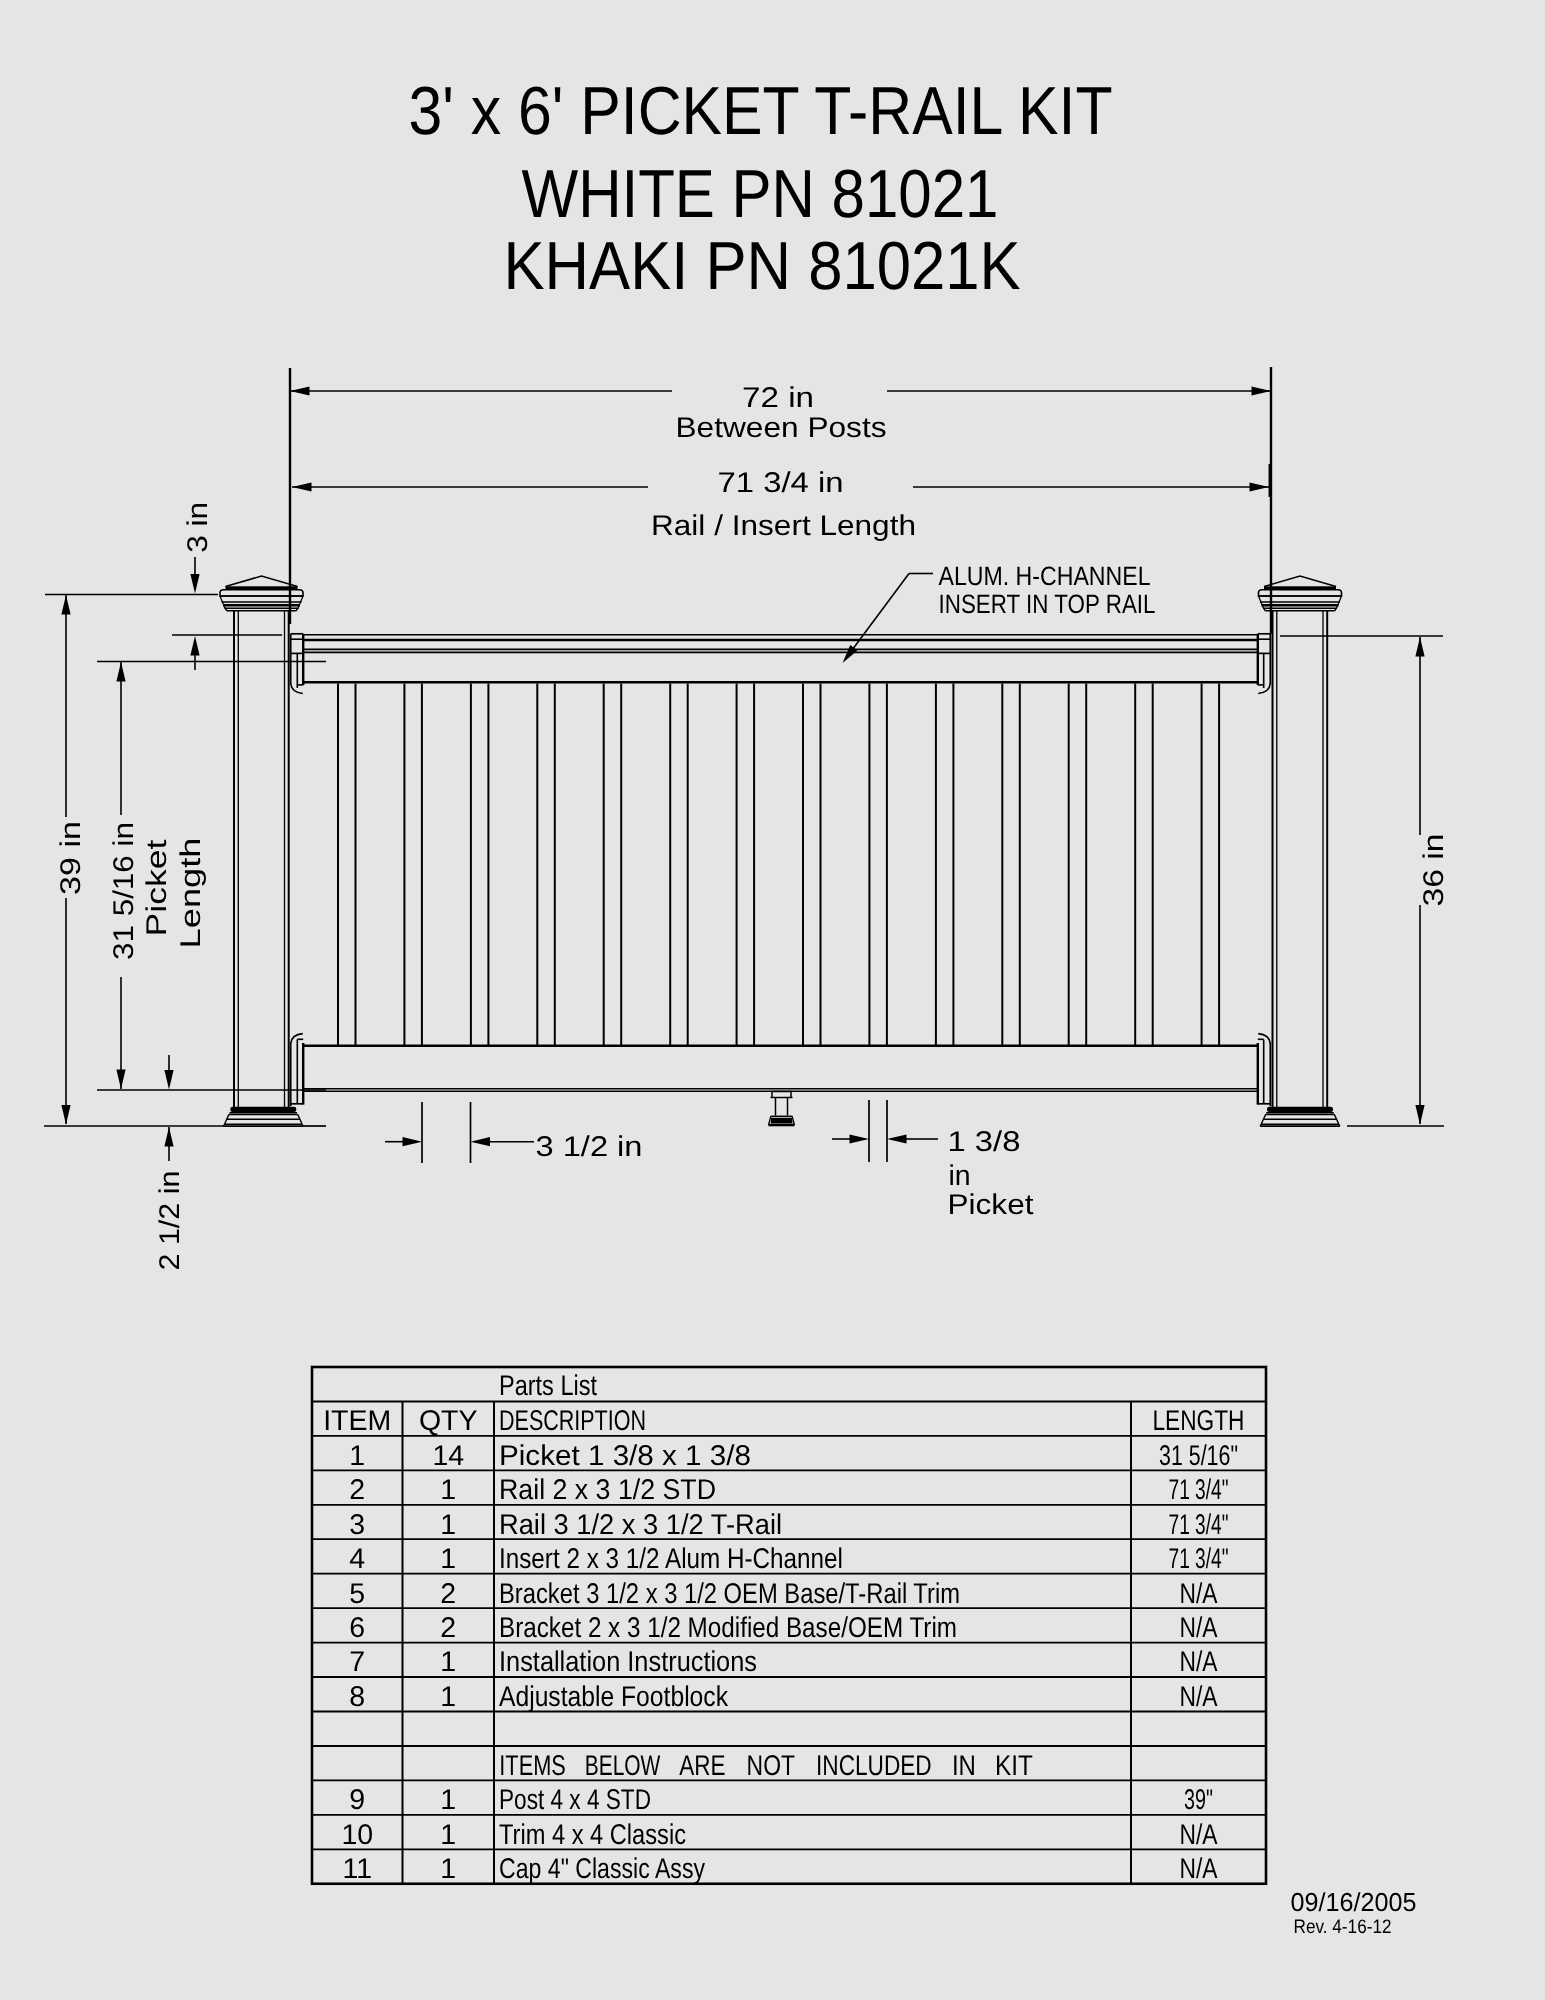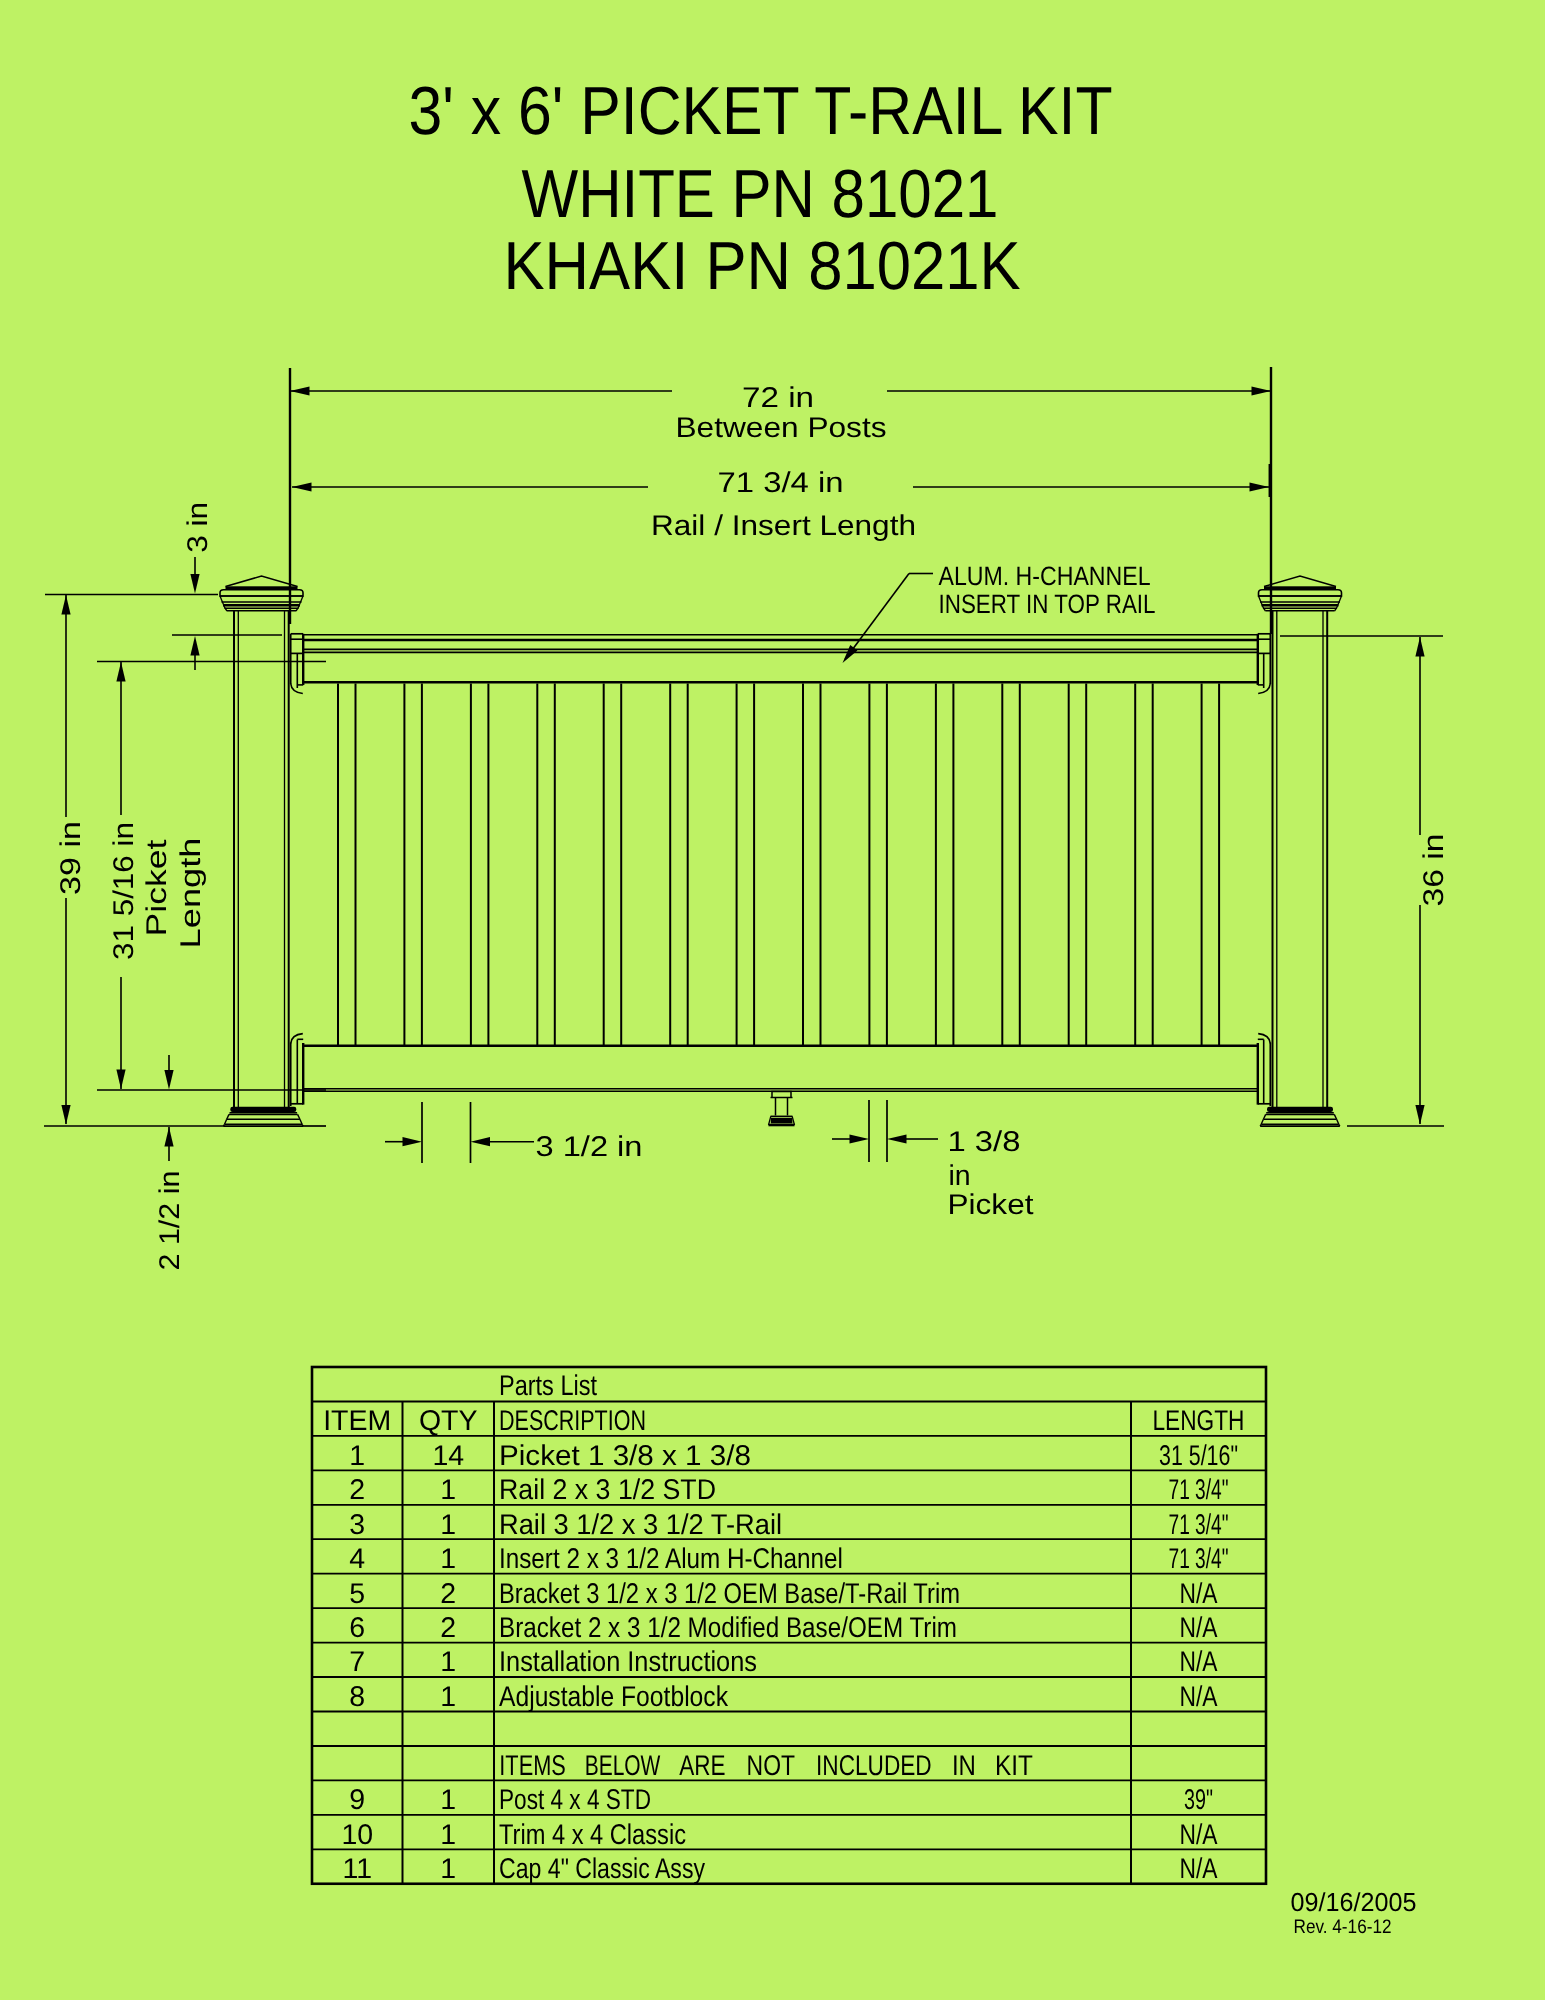--- a/index.html
+++ b/index.html
@@ -1,15 +1,15 @@
 <!DOCTYPE html>
 <html><head><meta charset="utf-8">
 <style>
 html,body{margin:0;padding:0;background:#ffffff;}
-#page{position:relative;width:1545px;height:2000px;background:#bef264;overflow:hidden;}
+#page{position:relative;width:1545px;height:2000px;background:#e5e5e5;overflow:hidden;}
 svg{position:absolute;left:0;top:0;}
 </style></head>
 <body>
 <div id="page">
 <svg width="1545" height="2000" viewBox="0 0 1545 2000" shape-rendering="geometricPrecision" text-rendering="geometricPrecision">
 <text x="760.5" y="134" font-family="Liberation Sans, sans-serif" font-size="68" fill="#000" text-anchor="middle" textLength="704" lengthAdjust="spacingAndGlyphs">3' x 6' PICKET T-RAIL KIT</text>
 <text x="760" y="216.5" font-family="Liberation Sans, sans-serif" font-size="68" fill="#000" text-anchor="middle" textLength="477" lengthAdjust="spacingAndGlyphs">WHITE PN 81021</text>
 <text x="762" y="289" font-family="Liberation Sans, sans-serif" font-size="68" fill="#000" text-anchor="middle" textLength="517" lengthAdjust="spacingAndGlyphs">KHAKI PN 81021K</text>
 <line x1="290" y1="368" x2="290" y2="624" stroke="#000" stroke-width="2.4"></line>
 <line x1="1271" y1="367" x2="1271" y2="634" stroke="#000" stroke-width="2.4"></line>

